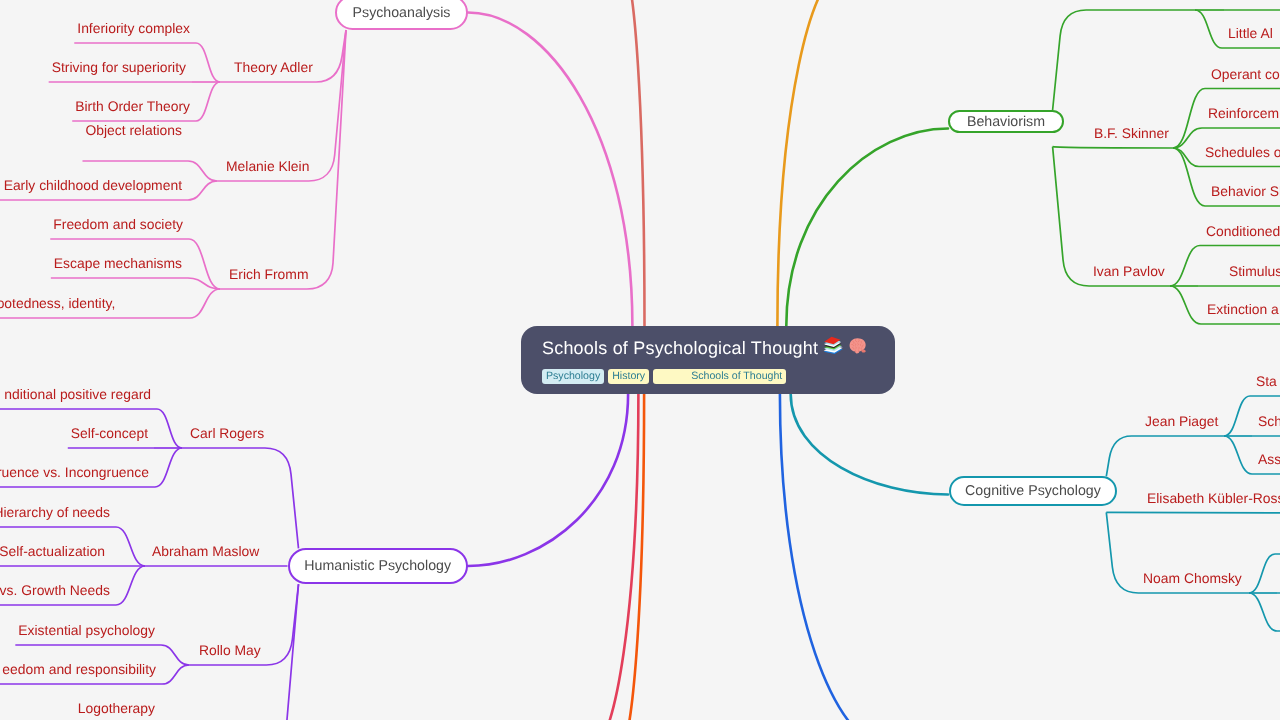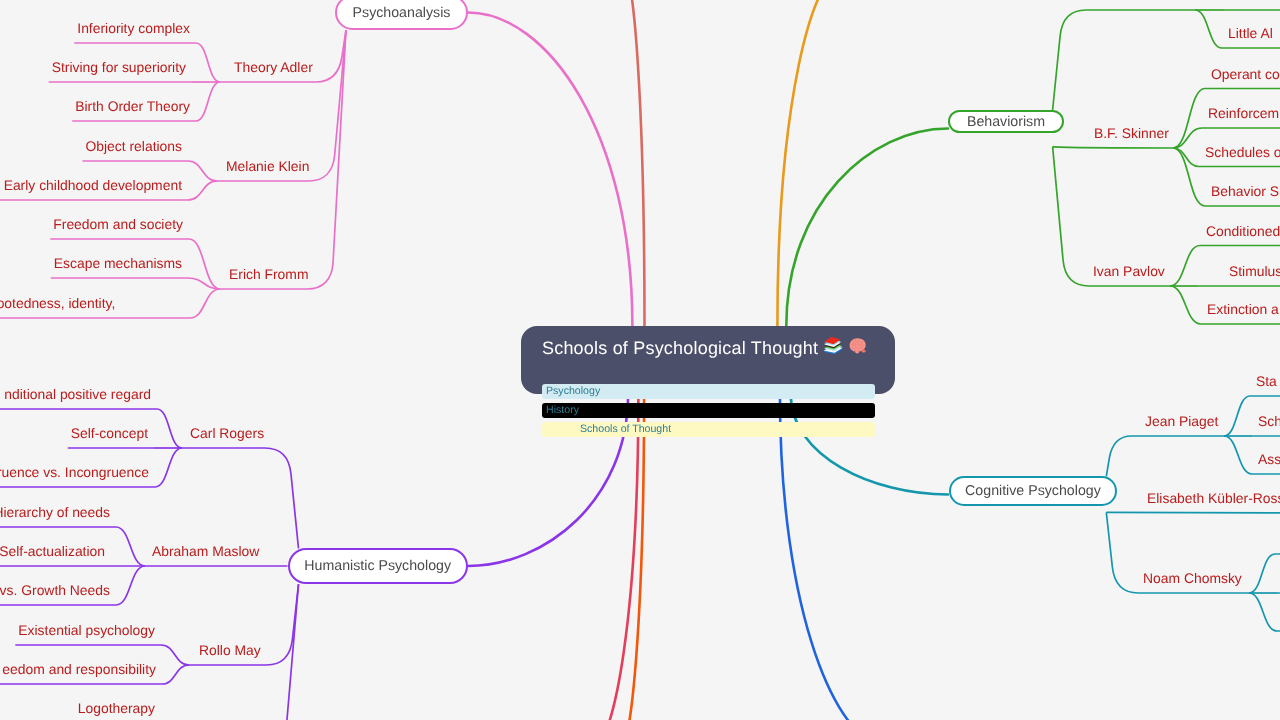--- a/index.html
+++ b/index.html
@@ -11,21 +11,21 @@
   #links{position:absolute;left:0;top:0;}
   .lbl{position:absolute;white-space:nowrap;color:#b91c1c;font-size:13.9px;
        line-height:13.9px;}
   .pill{position:absolute;background:#fff;border-style:solid;border-width:2.4px;
         border-radius:100px;box-sizing:border-box;display:flex;align-items:center;
         justify-content:center;white-space:nowrap;color:#4b4b4b;font-size:14.2px;}
   #root-node{position:absolute;border-radius:14px;box-sizing:border-box;
         padding:8.5px 20px 10px 21.5px;}
   #root-node .rtitle{color:#fff;font-size:18.0px;letter-spacing:0.2px;line-height:24px;white-space:nowrap;
         display:flex;align-items:center;gap:4px;}
-  #root-node .rtags{display:flex;gap:4px;margin-top:22px;flex-direction:column;}
+  #root-node .rtags{display:flex;gap:4px;margin-top:7px;}
   #root-node .rtag{font-size:10.6px;line-height:13px;border-radius:3px;padding:1px 4px;
         white-space:nowrap;}
   .emoji{display:inline-block;}
 </style>
 </head>
 <body>
 
 <div id="stage">
   <svg id="links" width="1280" height="720" viewBox="0 0 1280 720">
       <path d="M632.4,326C632.4,131.63 546.912,12.5 468,12.5" fill="none" stroke="#e96fc9" stroke-width="2.6" stroke-linecap="round"></path>
@@ -147,31 +147,31 @@
           <path d="M20.3 20.8c1.2 1 1.1 2.4-0.2 3.2"></path>
           <path d="M25.3 21.5c-1.4 0.8-1.6 2.2-0.5 3.2"></path>
           <path d="M14.2 26.3c1.1 0.8 1.2 2 0.2 2.8"></path>
           <path d="M19.8 26.1c0.9 0.9 0.8 2-0.3 2.6"></path>
         </g>
         <path d="M24.5 26.8c0.4 2 2 3.4 4 3.4 1.7 0 3.1-1 3.7-2.5-0.6-1.7-2.3-2.9-4.2-2.9-1.4 0-2.6 0.7-3.5 2z" fill="#e8786e"></path>
       </svg></span>
     </div>
     <div class="rtags">
         <span class="rtag" style="background: rgb(211, 236, 243); color: rgb(44, 125, 146);">Psychology</span>
-        <span class="rtag" style="background: #000000; color: rgb(44, 125, 146);">History</span>
+        <span class="rtag" style="background: #fef9c3; color: rgb(44, 125, 146);">History</span>
         <span class="rtag" style="background: #fef9c3; color: rgb(44, 125, 146); padding-left: 38px;">Schools of Thought</span>
       </div>
   </div>
 <div class="pill" style="left: 335px; top: -5px; width: 133px; height: 35px; border-color: rgb(233, 111, 201);">Psychoanalysis</div>
     <div class="lbl" style="top: 61px; left: 234px;">Theory Adler</div>
     <div class="lbl" style="top: 22px; right: 1090px;">Inferiority complex</div>
     <div class="lbl" style="top: 61px; right: 1094px;">Striving for superiority</div>
     <div class="lbl" style="top: 100px; right: 1090px; margin-left: 48px;">Birth Order Theory</div>
     <div class="lbl" style="top: 160px; left: 226px;">Melanie Klein</div>
-    <div class="lbl" style="top: 140px; right: 1098px;">Object relations</div>
+    <div class="lbl" style="top: 124px; right: 1098px;">Object relations</div>
     <div class="lbl" style="top: 179px; right: 1098px;">Early childhood development</div>
     <div class="lbl" style="top: 268px; left: 229px;">Erich Fromm</div>
     <div class="lbl" style="top: 218px; right: 1097px;">Freedom and society</div>
     <div class="lbl" style="top: 257px; right: 1098px;">Escape mechanisms</div>
     <div class="lbl" style="top: 297px; left: -8px;">rootedness, identity,</div>
     <div class="pill" style="left: 287.5px; top: 548.3px; width: 180.4px; height: 35.9px; border-color: rgb(139, 53, 232);">Humanistic Psychology</div>
     <div class="lbl" style="top: 427px; left: 190px;">Carl Rogers</div>
     <div class="lbl" style="top: 388px; right: 1129px;">nditional positive regard</div>
     <div class="lbl" style="top: 427px; right: 1132px;">Self-concept</div>
     <div class="lbl" style="top: 466px; right: 1131px;">ruence vs. Incongruence</div>

